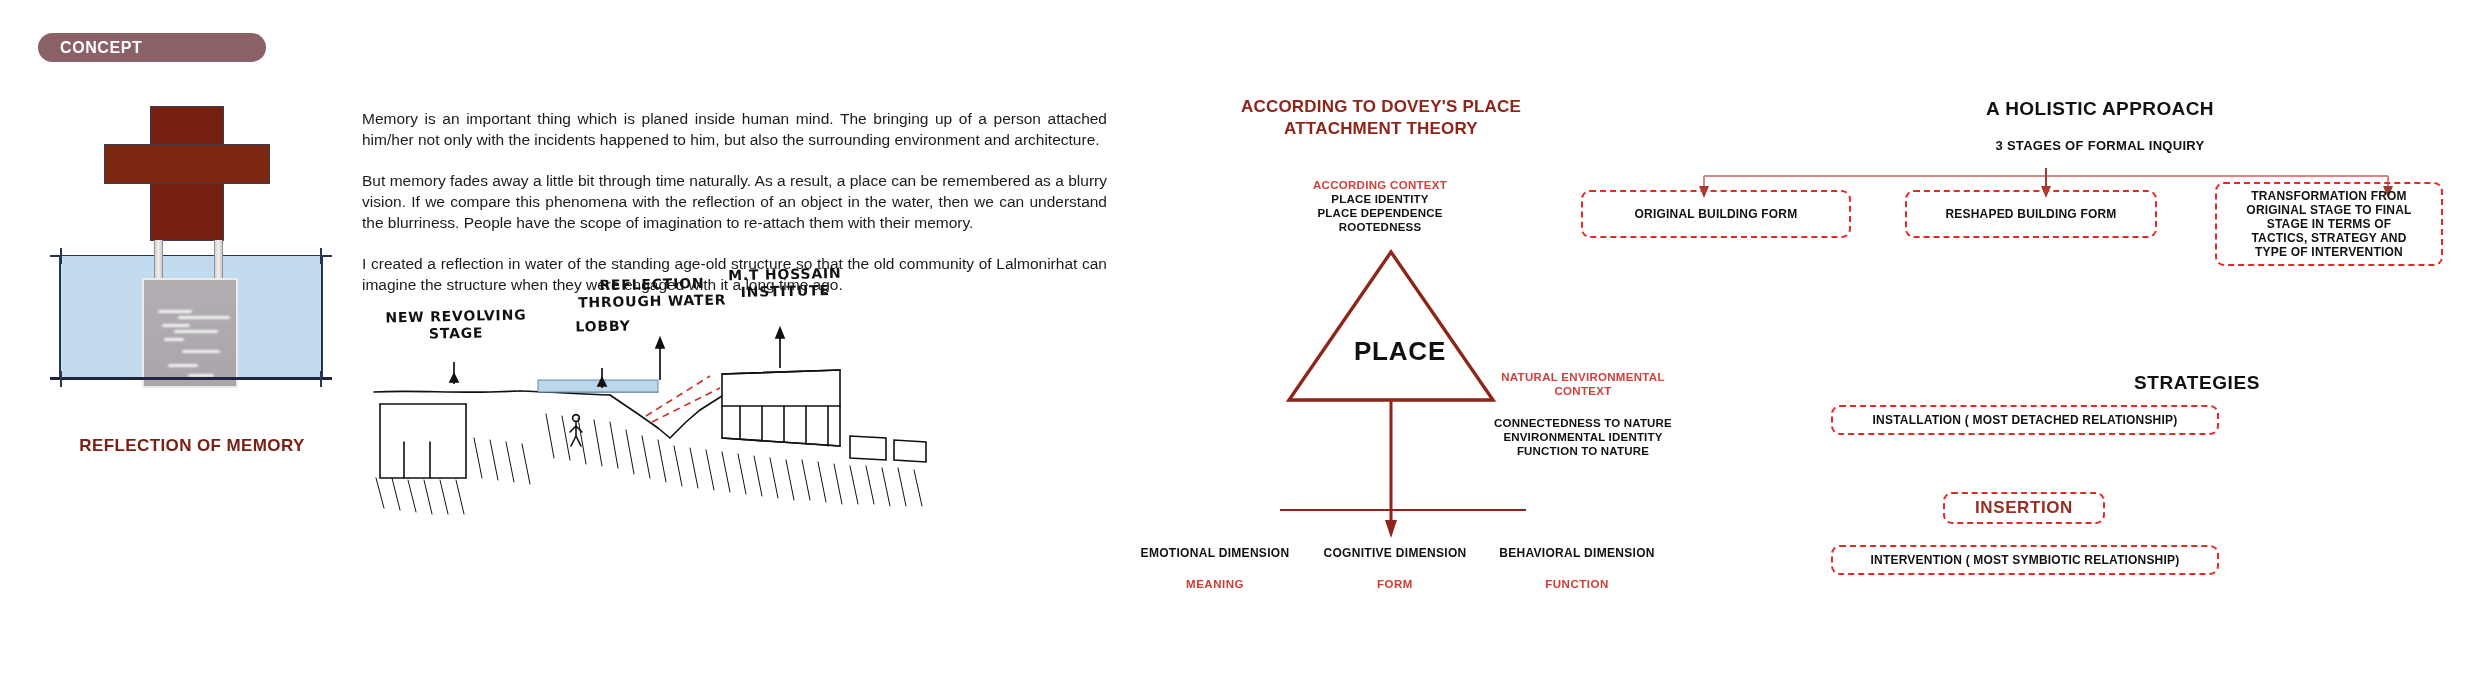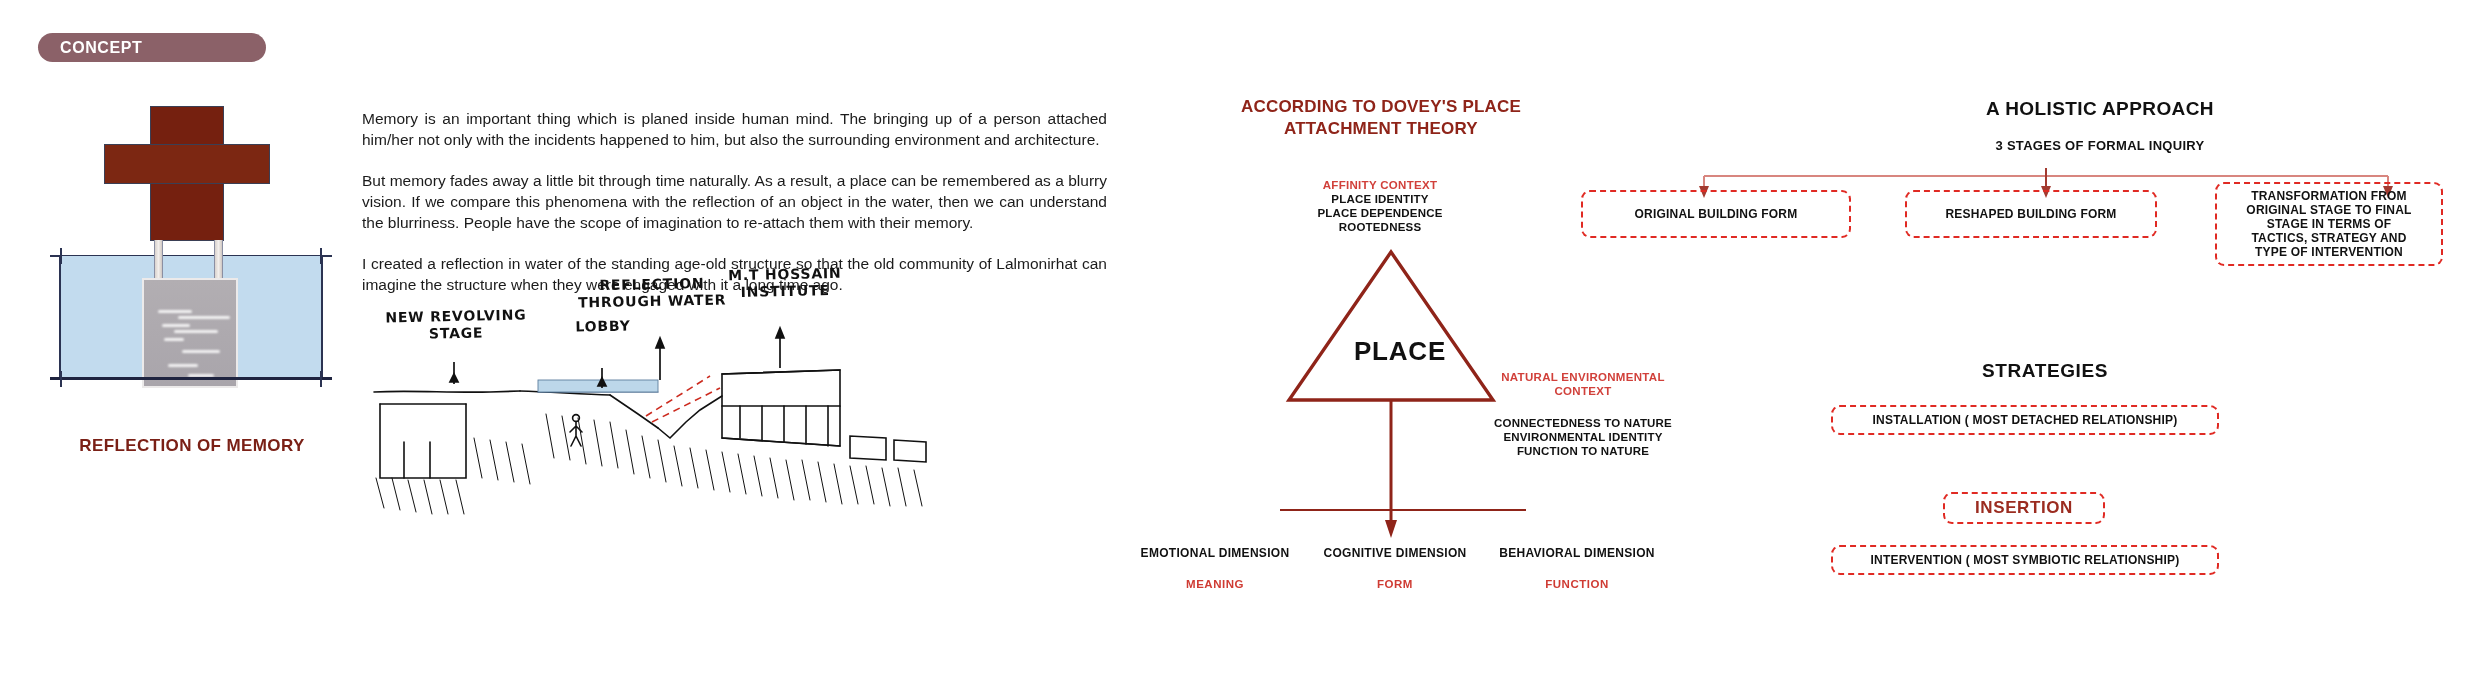--- a/index.html
+++ b/index.html
@@ -237,23 +237,23 @@
     color: #111111;
     font-size: 12px;
     font-weight: bold;
     letter-spacing: .2px;
     line-height: 14px;
     white-space: pre-line;
     padding: 3px 6px;
   }
   .strategies-title {
     position: absolute;
-    left: 1830px; top: 360px;
+    left: 1830px; top: 372px;
     width: 430px;
-    text-align: center;
+    text-align: right;
     color: #111111;
     font-size: 19px;
     font-weight: bold;
     letter-spacing: .6px;
   }
   .dashbox.insertion {
     color: #9b2c20;
     font-size: 17px;
     letter-spacing: .6px;
   }
@@ -363,21 +363,21 @@
 THROUGH WATER</div>
     <div class="sk-label" style="left:178px; top:0px; width:110px;">LOBBY</div>
     <div class="sk-label" style="left:330px; top:-52px; width:170px;">M.T HOSSAIN
 INSTITUTE</div>
   </div>
 
   <div class="dovey-title" style="white-space: pre-line;">ACCORDING TO DOVEY'S PLACE
 ATTACHMENT THEORY</div>
 
   <div class="ctx-block" style="left:1270px; top:178px; width:220px;">
-    <div class="ctx-head">AFFINITY CONTEXT</div>
+    <div class="ctx-head">ACCORDING CONTEXT</div>
     <div class="ctx-items">PLACE IDENTITY
 PLACE DEPENDENCE
 ROOTEDNESS</div>
   </div>
 
 
   <div class="ctx-block" style="left:1478px; top:352px; width:210px; white-space: pre-line;">
     <div class="ctx-head" style="white-space: pre-line;">NATURAL ENVIRONMENTAL
 CONTEXT</div>
     <div class="ctx-items">CONNECTEDNESS TO NATURE

